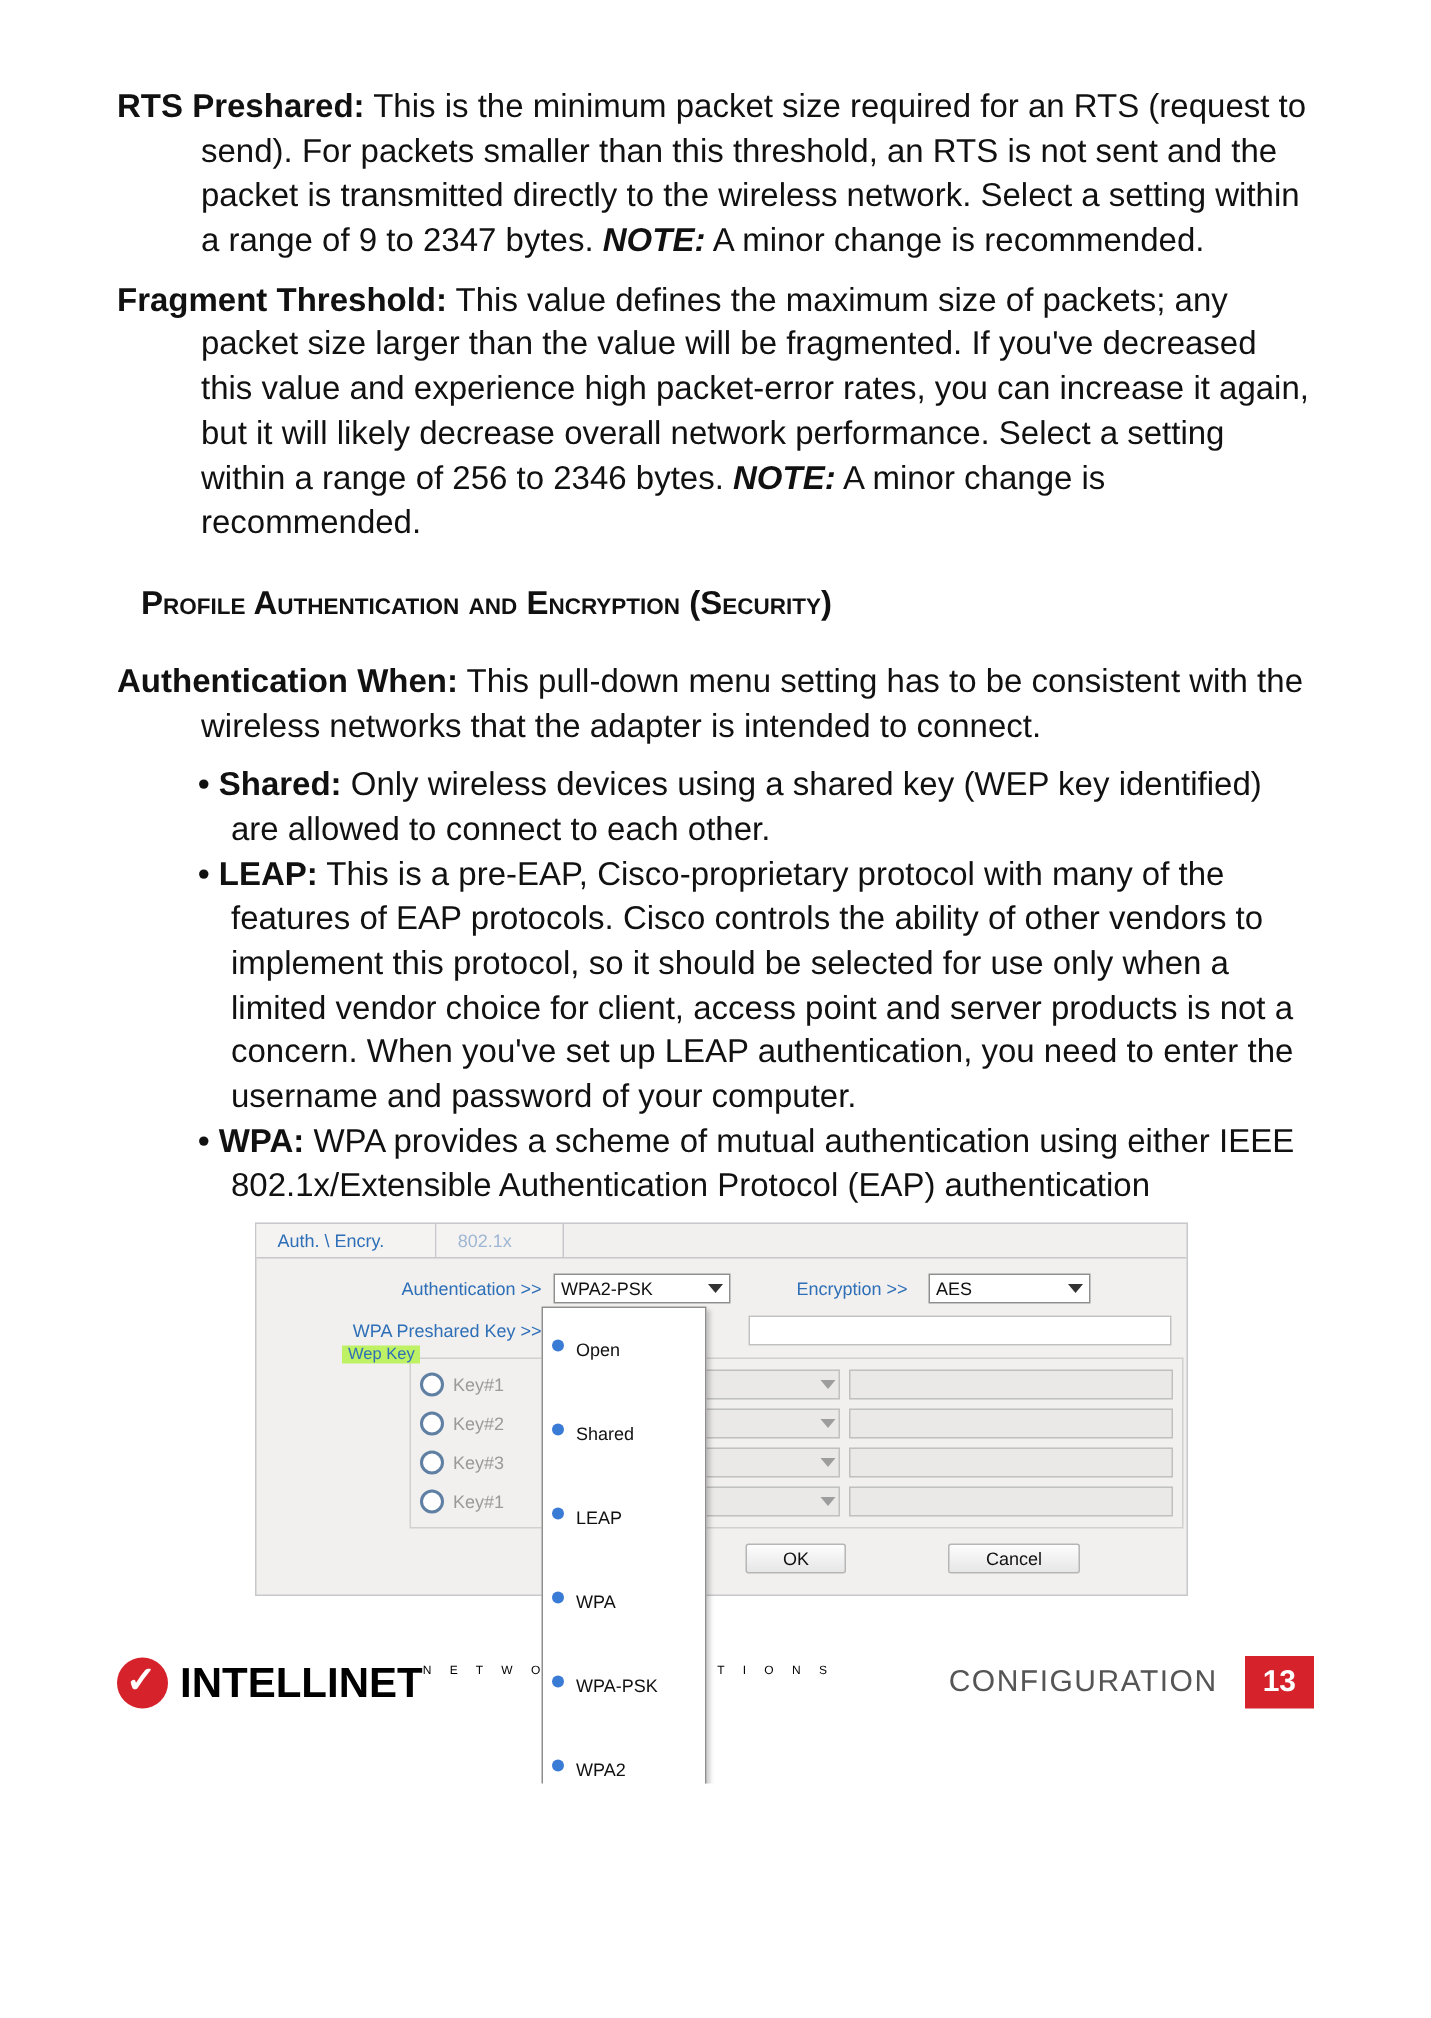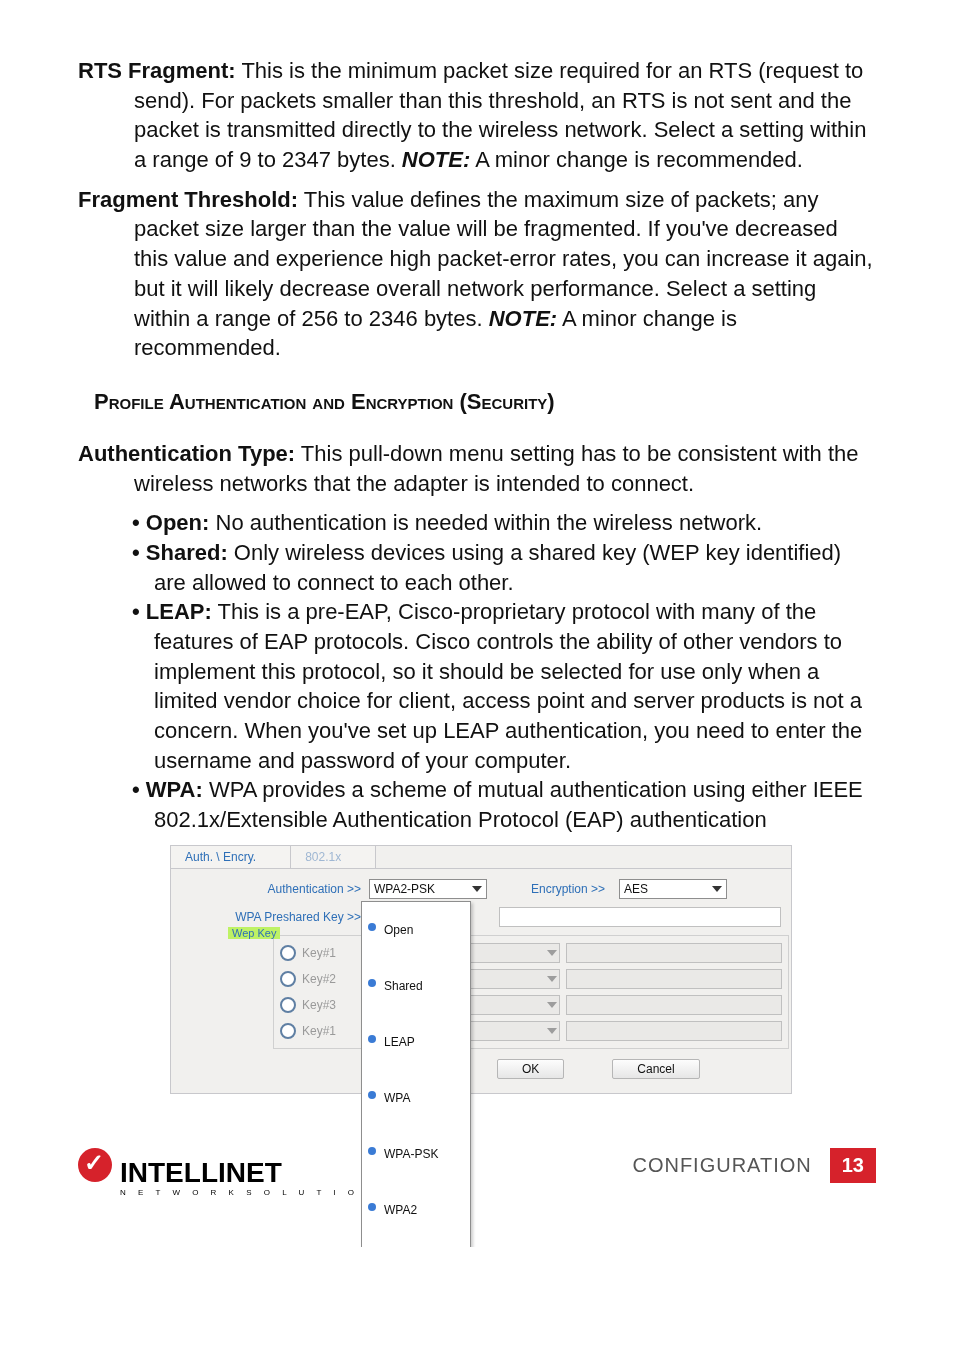--- a/index.html
+++ b/index.html
@@ -182,21 +182,21 @@
   .dd-dot {
     width: 8px; height: 8px; border-radius: 50%;
     background: #3a7bd5;
     margin-right: 8px;
     flex-shrink: 0;
   }
   .dd-dot.grey { background: #b0b0b0; }
 
   .btnrow {
     display: flex;
-    gap: 48px;
+    gap: 68px;
     padding: 6px 0 8px 316px;
   }
   .btn {
     border: 1px solid #b6b6b6;
     background: linear-gradient(#fdfdfd, #e6e6e6);
     font-size: 12px;
     padding: 2px 24px;
     border-radius: 2px;
   }
 
@@ -222,23 +222,22 @@
   .logo-mark::after {
     content: "✓";
     color: #fff;
     font-weight: bold;
     font-size: 24px;
     position: absolute;
     top: 1px; left: 6px;
   }
   .logo-text {
     display: flex;
-    flex-direction: column;
+    flex-direction: row;
     line-height: 1;
-    margin-top: 25px;
   }
   .logo-main {
     font-family: Impact, Arial, sans-serif;
     font-weight: 900;
     font-size: 28px;
     letter-spacing: 0px;
     color: #000;
   }
   .logo-sub {
     font-size: 8px;
@@ -264,37 +263,36 @@
     padding: 6px 12px;
   }
 </style>
 </head>
 <body>
 
 <div class="page">
 
   <div class="definitions">
     <p>
-      <span class="term">RTS Fragment:</span><span> This is the minimum packet size required for an RTS (request to send). For packets smaller than this threshold, an RTS is not sent and the packet is transmitted directly to the wireless network. Select a setting within a range of 9 to 2347 bytes. </span><span class="bold-italic">NOTE:</span><span> A minor change is recommended.</span>
+      <span class="term">RTS Preshared:</span><span> This is the minimum packet size required for an RTS (request to send). For packets smaller than this threshold, an RTS is not sent and the packet is transmitted directly to the wireless network. Select a setting within a range of 9 to 2347 bytes. </span><span class="bold-italic">NOTE:</span><span> A minor change is recommended.</span>
     </p>
     <p>
       <span class="term">Fragment Threshold:</span><span> This value defines the maximum size of packets; any packet size larger than the value will be fragmented. If you've decreased this value and experience high packet-error rates, you can increase it again, but it will likely decrease overall network performance. Select a setting within a range of 256 to 2346 bytes. </span><span class="bold-italic">NOTE:</span><span> A minor change is recommended.</span>
     </p>
   </div>
 
   <div class="section-title">Profile Authentication and Encryption (Security)</div>
 
   <div class="definitions">
     <p>
-      <span class="term">Authentication Type:</span><span> This pull-down menu setting has to be consistent with the wireless networks that the adapter is intended to connect.</span>
+      <span class="term">Authentication When:</span><span> This pull-down menu setting has to be consistent with the wireless networks that the adapter is intended to connect.</span>
     </p>
   </div>
 
   <div class="bullets">
-    <p class="bline"><span class="bhead">• Open:</span><span> No authentication is needed within the wireless network.</span></p>
     <p class="bline"><span class="bhead">• Shared:</span><span> Only wireless devices using a shared key (WEP key identified) are allowed to connect to each other.</span></p>
     <p class="bline"><span class="bhead">• LEAP:</span><span> This is a pre-EAP, Cisco-proprietary protocol with many of the features of EAP protocols. Cisco controls the ability of other vendors to implement this protocol, so it should be selected for use only when a limited vendor choice for client, access point and server products is not a concern. When you've set up LEAP authentication, you need to enter the username and password of your computer.</span></p>
     <p class="bline"><span class="bhead">• WPA:</span><span> WPA provides a scheme of mutual authentication using either IEEE 802.1x/Extensible Authentication Protocol (EAP) authentication</span></p>
   </div>
 
   <div class="dialog">
     <div class="tabbar">
       <div class="tab active">Auth. \ Encry.</div>
       <div class="tab inactive">802.1x</div>
     </div>

